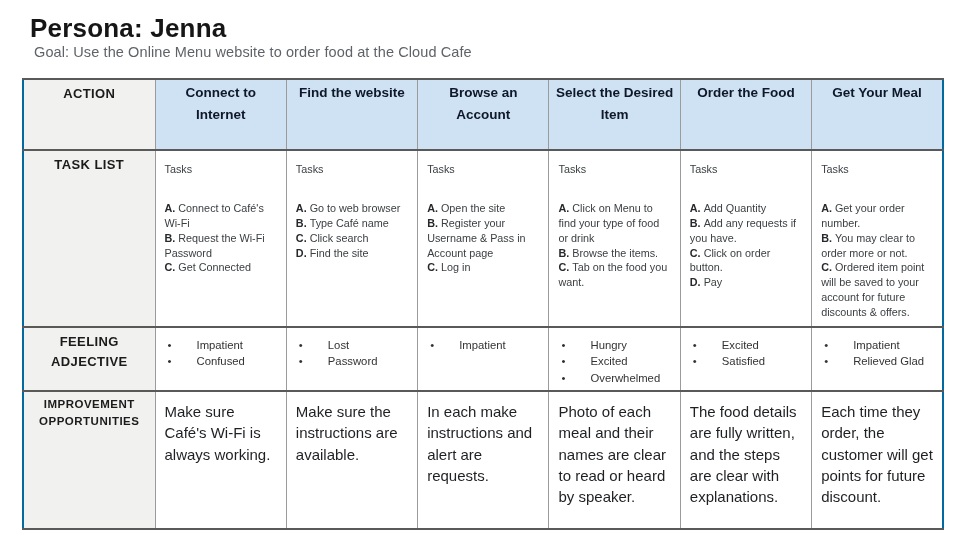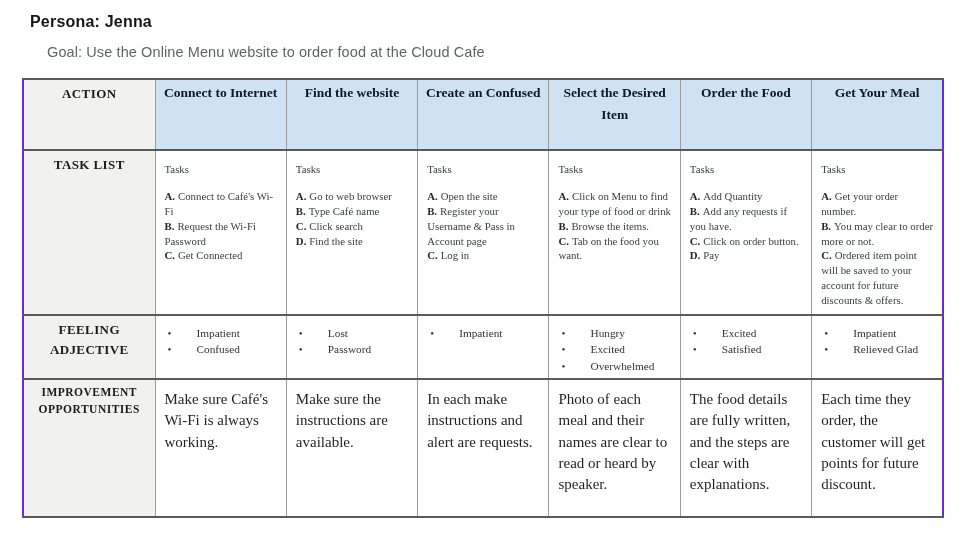--- a/index.html
+++ b/index.html
@@ -7,41 +7,41 @@
   .page {
     position: relative;
     width: 960px; height: 540px;
     background: #ffffff;
     overflow: hidden;
     font-family: "Liberation Sans", "DejaVu Sans", sans-serif;
     color: #202124;
   }
   .page-title {
     position: absolute; left: 30px; top: 13px;
-    font-size: 16px; font-weight: bold; color: #161616;
+    font-size: 26px; font-weight: bold; color: #161616;
     letter-spacing: 0.2px;
   }
   .page-goal {
-    position: absolute; left: 47px; top: 44px;
+    position: absolute; left: 34px; top: 44px;
     font-size: 14.5px; color: #5f6368; letter-spacing: 0.1px;
   }
   table.journey {
     position: absolute; left: 22px; top: 78px;
     width: 922px;
     border-collapse: collapse;
     table-layout: fixed;
   }
   table.journey td {
     border: 1px solid #9b9b9b;
     border-top: 2px solid #595959;
     border-bottom: 2px solid #595959;
     vertical-align: top;
     overflow: hidden;
   }
-  table.journey { border: 2px solid #6d28d9; font-family: Liberation Serif, serif; }
+  table.journey { border: 2px solid #0369a1; }
   td.label {
     background: #f1f1ef;
     border-left: 2px solid #595959;
     border-right: 3px solid #595959;
     vertical-align: middle;
     text-align: center;
     font-weight: bold;
     font-size: 13px;
     letter-spacing: 0.4px;
     color: #1b1b1b;
@@ -57,21 +57,21 @@
     background: #cfe2f3;
     vertical-align: middle;
     text-align: center;
     font-weight: bold;
     font-size: 13.5px;
     line-height: 1.6;
     color: #0f172a;
     padding: 2px 6px;
   }
   td.tasks-cell { padding: 11px 8px 6px 9px; font-size: 10.8px; line-height: 1.38; color: #3c4043; }
-  .tasks-title { margin-bottom: 12px; }
+  .tasks-title { margin-bottom: 24px; }
   .task-item b { margin-right: 3px; color: #26282b; }
   td.feel-cell { padding: 9px 4px 4px 12px; font-size: 11.3px; color: #333; }
   .feel-item { display: flex; line-height: 1.45; }
   .feel-bullet { width: 29px; flex: none; }
   td.improve-cell { padding: 9px 6px 20px 9px; font-size: 15px; line-height: 1.42; color: #1f2023; }
 </style>
 </head>
 <body>
 
 <div class="page">
@@ -87,21 +87,21 @@
         <col>
         <col>
         <col>
     </colgroup>
 
     <tbody>
         <tr class="header-row">
       <td class="label">ACTION</td>
       <td class="stage">Connect to Internet</td>
       <td class="stage">Find the website</td>
-      <td class="stage">Create an Confused</td>
+      <td class="stage">Browse an Account</td>
       <td class="stage">Select the Desired Item</td>
       <td class="stage">Order the Food</td>
       <td class="stage">Get Your Meal</td>
     </tr>
 
     <tr class="tasks-row">
       <td class="label">TASK LIST</td>
 
       <td class="tasks-cell">
         <div class="tasks-title">Tasks</div>

